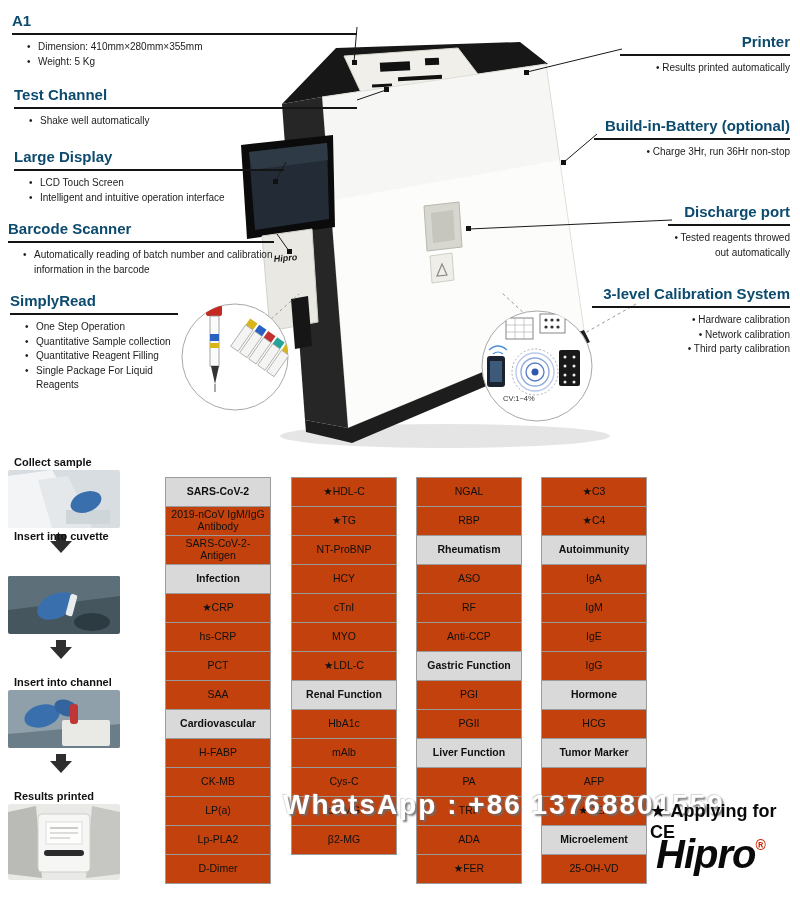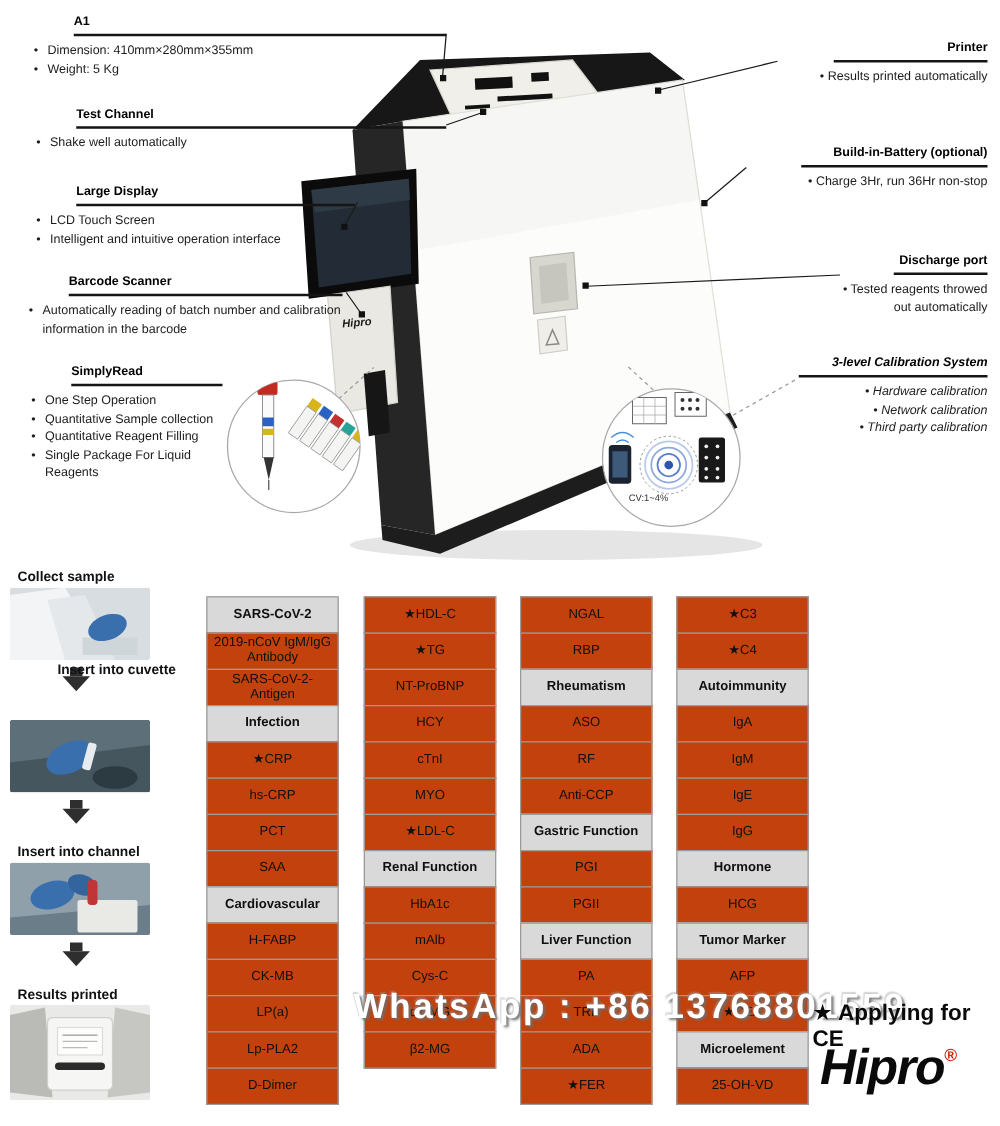--- a/index.html
+++ b/index.html
@@ -2,49 +2,49 @@
 <html><head>
 <meta charset="utf-8">
 <style>
   html,body{margin:0;padding:0;background:#fff;}
   #root{position:relative;width:800px;height:901px;background:#fff;overflow:hidden;
         font-family:"Liberation Sans","DejaVu Sans",sans-serif;color:#111;}
 
   
   .callout{position:absolute;z-index:3;}
   .callout.right{right:10px;text-align:right;}
-  .co-title{font-size:10px;font-weight:bold;color:#000000;
-            border-bottom:2px solid #151515;padding-bottom:4px;margin-bottom:5px;margin-left:47px;}
+  .co-title{font-size:15px;font-weight:bold;color:#0c4a6e;
+            border-bottom:2px solid #151515;padding-bottom:4px;margin-bottom:5px;}
   .co-bullets{list-style:none;margin:0;padding:0;font-size:10px;color:#1c1c1c;line-height:1.45;}
   .callout.left .co-bullets li{position:relative;padding-left:26px;}
   .callout.left .co-bullets li::before{content:"•";position:absolute;left:15px;}
   .callout.right .co-bullets li::before{content:"•  ";}
   .cl-0{top:12px;left:12px;width:345px;}
   .cl-1{top:86px;left:14px;width:343px;}
   .cl-2{top:148px;left:14px;width:270px;}
   .cl-3{top:220px;left:8px;width:266px;}
   .cl-4{top:292px;left:10px;width:168px;}
   .cr-0{top:33px;width:170px;}
   .cr-1{top:117px;width:196px;}
   .cr-2{top:203px;width:122px;}
-  .cr-3{top:285px;width:198px;font-style:italic;}
+  .cr-3{top:285px;width:198px;}
 
   
   #device-svg{position:absolute;left:0;top:0;z-index:1;}
 
   
   .wf-label{position:absolute;left:14px;font-size:11px;font-weight:bold;z-index:2;}
   .wf-img{position:absolute;left:8px;width:112px;height:58px;border-radius:2px;overflow:hidden;z-index:2;}
   .wf-img svg{display:block;width:100%;height:100%;}
   .wf-arrow{position:absolute;left:50px;z-index:2;width:22px;}
   .wf-arrow .stem{width:10px;height:7px;background:#2e2e2e;margin:0 auto;}
   .wf-arrow .head{width:0;height:0;border-left:11px solid transparent;border-right:11px solid transparent;border-top:12px solid #2e2e2e;}
   #wf-label-0{top:456px;} #wf-img-0{top:470px;}
   #wf-arrow-0{top:534px;}
-  #wf-label-1{top:530px;margin-left:32px;} #wf-img-1{top:576px;}
+  #wf-label-1{top:530px;} #wf-img-1{top:576px;}
   #wf-arrow-1{top:640px;}
   #wf-label-2{top:676px;} #wf-img-2{top:690px;}
   #wf-arrow-2{top:754px;}
   #wf-label-3{top:790px;} #wf-img-3{top:804px;height:76px;}
 
   
   #test-table{position:absolute;left:165px;top:477px;width:482px;height:410px;z-index:1;}
   .tcol{position:absolute;top:0;width:106px;}
   .tcol:nth-child(1){left:0;} .tcol:nth-child(2){left:126px;}
   .tcol:nth-child(3){left:251px;} .tcol:nth-child(4){left:376px;}

